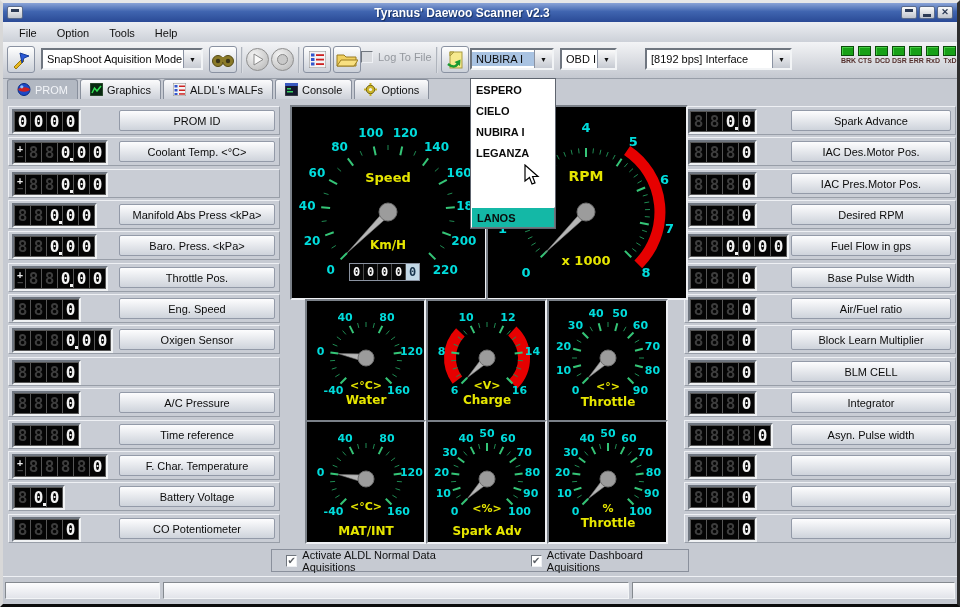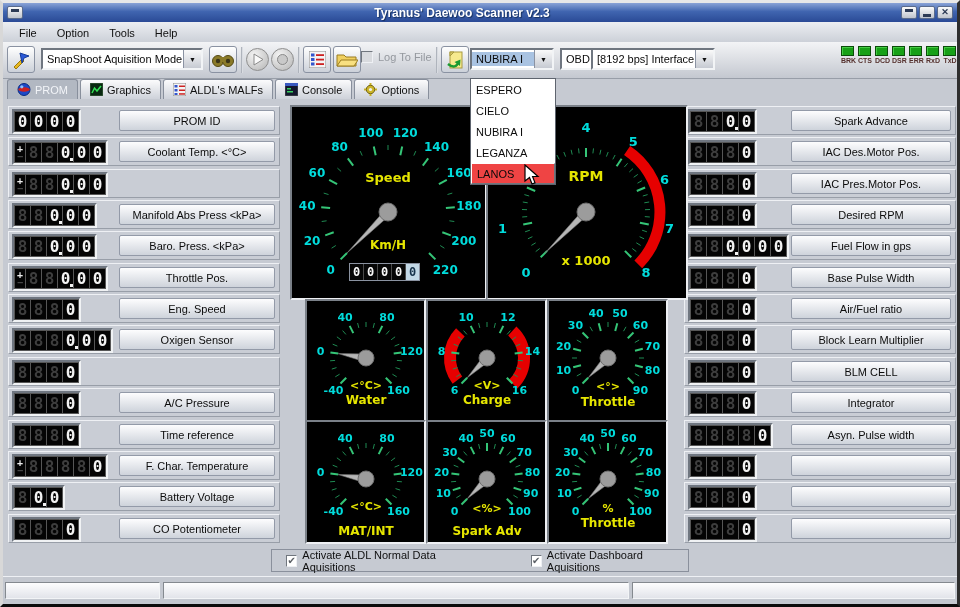--- a/index.html
+++ b/index.html
@@ -71,22 +71,22 @@
   .dp{position:absolute;right:0;bottom:1px;width:3px;height:3px;background:#f2f2f2;}
   
   .gauge-panel{position:absolute;background:#000;border:2px solid;border-color:#7a8088 #eef0f4 #eef0f4 #7a8088;box-sizing:content-box;}
   .odo{position:absolute;display:flex;border:1px solid #8a92a0;background:#333;}
   .odo span{width:13px;height:16px;background:#060606;color:#f8f8f8;font:bold 12px "DejaVu Sans Mono",monospace;
     display:flex;align-items:center;justify-content:center;border-right:1px solid #4a4a4a;}
   .odo span:last-child{border-right:none;}
   .odo span.last{background:#c2d8e6;color:#16324a;}
   
   .droplist{position:absolute;left:467px;top:75px;width:84px;background:#fff;border:1px solid #5e646e;z-index:30;}
-  .dropitem{height:21px;display:flex;align-items:center;padding-left:5px;font-size:11px;color:#0a0a0a;box-sizing:border-box;}
-  .dropitem.hl{background:#ef4444;border:1px solid;border-color:#fff #70767e #70767e #fff;}
+  .dropitem{height:21px;display:flex;align-items:center;padding-left:5px;font-size:11px;color:#0a0a0a;box-sizing:border-box;font-weight:bold;}
+  .dropitem.hl{background:#14b8a6;border:1px solid;border-color:#fff #70767e #70767e #fff;margin-top:44px;}
   .cursor{position:absolute;left:521px;top:161px;z-index:40;}
   
   .chkpanel{position:absolute;left:268px;top:546px;width:418px;height:23px;border:1px solid #8a909c;
     display:flex;align-items:center;gap:52px;padding-left:14px;box-sizing:border-box;}
   
   .statusbar{position:absolute;left:0;right:0;bottom:0;height:27px;background:#c4c8d0;border-top:1px solid #eef0f4;}
   .spanel{position:absolute;top:5px;height:17px;background:linear-gradient(#fdfdfe,#e2e4ea);
     border:1px solid;border-color:#84898f #f2f4f6 #f2f4f6 #84898f;box-sizing:border-box;}
 </style>
 </head>
@@ -180,21 +180,21 @@
         </svg>
     </div>
     <div class="combo car" style="left:467px;width:84px">
       <span class="txt">NUBIRA I</span>
       <span class="arw">▼</span>
     </div>
     <div class="combo" style="left:557px;width:57px">
       <span class="txt">OBD I</span>
       <span class="arw">▼</span>
     </div>
-    <div class="combo" style="left:588px;width:124px">
+    <div class="combo" style="left:642px;width:147px">
       <span class="txt">[8192 bps] Interface</span>
       <span class="arw">▼</span>
     </div>
     <div class="leds" id="leds" style="left:838px">
         <div class="ledw">
           <div class="ledind" style="background: rgb(23, 160, 23);"></div>
           <div class="ledlbl">BRK</div>
         </div>
         <div class="ledw">
           <div class="ledind" style="background: rgb(23, 160, 23);"></div>

